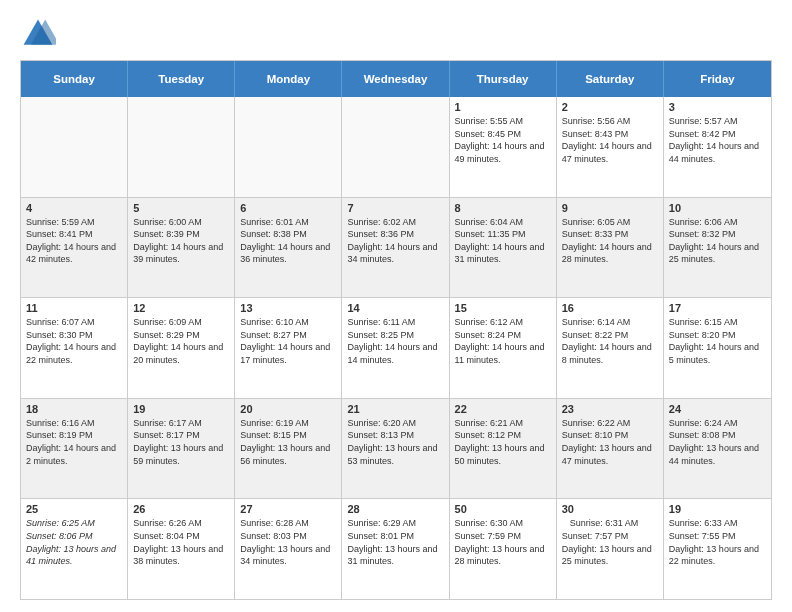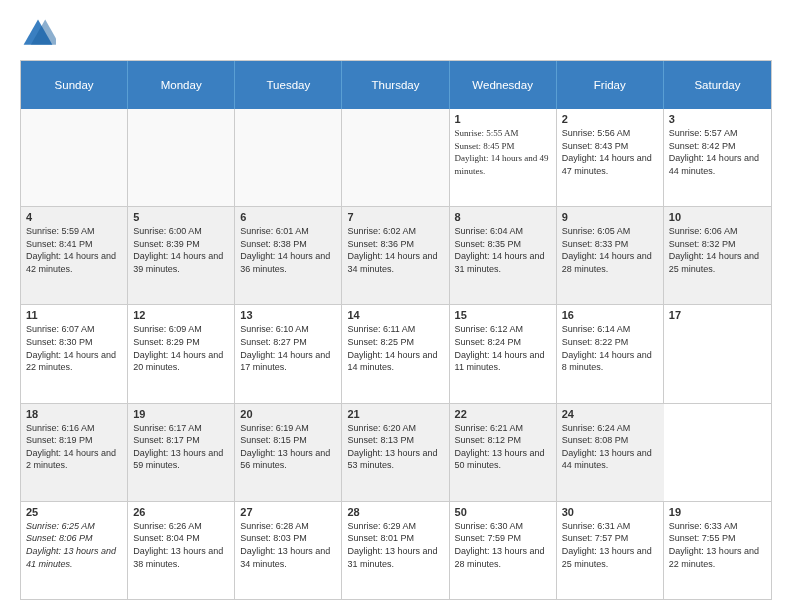--- a/index.html
+++ b/index.html
@@ -68,22 +68,22 @@
       border: 1px solid #ccc;
     }
     .cal-header {
       display: grid;
       grid-template-columns: repeat(7, 1fr);
       background: #3a7fc1;
     }
     .cal-header-cell {
       color: #fff;
       font-size: 11.5px;
-      font-weight: normal;
-      padding: 18px 6px;
+      font-weight: bold;
+      padding: 12px 6px;
       text-align: center;
       border-right: 1px solid #5a9fd4;
     }
     .cal-header-cell:last-child { border-right: none; }
     .cal-body {
       flex: 1;
       display: flex;
       flex-direction: column;
     }
     .cal-row {
@@ -134,34 +134,34 @@
     </div>
     <div class="title-block">
       <div class="main-title"></div>
       <div class="subtitle"></div>
     </div>
   </div>
 
   <div class="calendar">
     <div class="cal-header">
     <div class="cal-header-cell">Sunday</div>
+        <div class="cal-header-cell">Tuesday</div>
         <div class="cal-header-cell">Monday</div>
-        <div class="cal-header-cell">Tuesday</div>
+        <div class="cal-header-cell">Wednesday</div>
         <div class="cal-header-cell">Thursday</div>
-        <div class="cal-header-cell">Wednesday</div>
+        <div class="cal-header-cell">Saturday</div>
         <div class="cal-header-cell">Friday</div>
-        <div class="cal-header-cell">Saturday</div>
       </div>
     <div class="cal-body">
     <div class="cal-row">
           <div class="cal-cell empty"></div>
           <div class="cal-cell empty"></div>
           <div class="cal-cell empty"></div>
           <div class="cal-cell empty"></div>
-          <div class="cal-cell"><span class="day-num">1</span><span class="cell-text" style="white-space: pre-line; font-family: Liberation Serif, serif;">Sunrise: 5:55 AM
+          <div class="cal-cell"><span class="day-num">1</span><span class="cell-text" style="white-space: pre-line;">Sunrise: 5:55 AM
 Sunset: 8:45 PM
 Daylight: 14 hours and 49 minutes.</span></div>
           <div class="cal-cell"><span class="day-num">2</span><span class="cell-text" style="white-space: pre-line;">Sunrise: 5:56 AM
 Sunset: 8:43 PM
 Daylight: 14 hours and 47 minutes.</span></div>
           <div class="cal-cell"><span class="day-num">3</span><span class="cell-text" style="white-space: pre-line;">Sunrise: 5:57 AM
 Sunset: 8:42 PM
 Daylight: 14 hours and 44 minutes.</span></div>
         </div>
         <div class="cal-row">
@@ -171,21 +171,21 @@
           <div class="cal-cell shaded"><span class="day-num">5</span><span class="cell-text" style="white-space: pre-line;">Sunrise: 6:00 AM
 Sunset: 8:39 PM
 Daylight: 14 hours and 39 minutes.</span></div>
           <div class="cal-cell shaded"><span class="day-num">6</span><span class="cell-text" style="white-space: pre-line;">Sunrise: 6:01 AM
 Sunset: 8:38 PM
 Daylight: 14 hours and 36 minutes.</span></div>
           <div class="cal-cell shaded"><span class="day-num">7</span><span class="cell-text" style="white-space: pre-line;">Sunrise: 6:02 AM
 Sunset: 8:36 PM
 Daylight: 14 hours and 34 minutes.</span></div>
           <div class="cal-cell shaded"><span class="day-num">8</span><span class="cell-text" style="white-space: pre-line;">Sunrise: 6:04 AM
-Sunset: 8:35 PM
+Sunset: 11:35 PM
 Daylight: 14 hours and 31 minutes.</span></div>
           <div class="cal-cell shaded"><span class="day-num">9</span><span class="cell-text" style="white-space: pre-line;">Sunrise: 6:05 AM
 Sunset: 8:33 PM
 Daylight: 14 hours and 28 minutes.</span></div>
           <div class="cal-cell shaded"><span class="day-num">10</span><span class="cell-text" style="white-space: pre-line;">Sunrise: 6:06 AM
 Sunset: 8:32 PM
 Daylight: 14 hours and 25 minutes.</span></div>
         </div>
         <div class="cal-row">
           <div class="cal-cell"><span class="day-num">11</span><span class="cell-text" style="white-space: pre-line;">Sunrise: 6:07 AM
@@ -199,59 +199,64 @@
 Daylight: 14 hours and 17 minutes.</span></div>
           <div class="cal-cell"><span class="day-num">14</span><span class="cell-text" style="white-space: pre-line;">Sunrise: 6:11 AM
 Sunset: 8:25 PM
 Daylight: 14 hours and 14 minutes.</span></div>
           <div class="cal-cell"><span class="day-num">15</span><span class="cell-text" style="white-space: pre-line;">Sunrise: 6:12 AM
 Sunset: 8:24 PM
 Daylight: 14 hours and 11 minutes.</span></div>
           <div class="cal-cell"><span class="day-num">16</span><span class="cell-text" style="white-space: pre-line;">Sunrise: 6:14 AM
 Sunset: 8:22 PM
 Daylight: 14 hours and 8 minutes.</span></div>
-          <div class="cal-cell"><span class="day-num">17</span></div>
+          <div class="cal-cell"><span class="day-num">17</span><span class="cell-text" style="white-space: pre-line;">Sunrise: 6:15 AM
+Sunset: 8:20 PM
+Daylight: 14 hours and 5 minutes.</span></div>
         </div>
         <div class="cal-row">
           <div class="cal-cell shaded"><span class="day-num">18</span><span class="cell-text" style="white-space: pre-line;">Sunrise: 6:16 AM
 Sunset: 8:19 PM
 Daylight: 14 hours and 2 minutes.</span></div>
           <div class="cal-cell shaded"><span class="day-num">19</span><span class="cell-text" style="white-space: pre-line;">Sunrise: 6:17 AM
 Sunset: 8:17 PM
 Daylight: 13 hours and 59 minutes.</span></div>
           <div class="cal-cell shaded"><span class="day-num">20</span><span class="cell-text" style="white-space: pre-line;">Sunrise: 6:19 AM
 Sunset: 8:15 PM
 Daylight: 13 hours and 56 minutes.</span></div>
           <div class="cal-cell shaded"><span class="day-num">21</span><span class="cell-text" style="white-space: pre-line;">Sunrise: 6:20 AM
 Sunset: 8:13 PM
 Daylight: 13 hours and 53 minutes.</span></div>
           <div class="cal-cell shaded"><span class="day-num">22</span><span class="cell-text" style="white-space: pre-line; margin-top: 36px;">Sunrise: 6:21 AM
 Sunset: 8:12 PM
 Daylight: 13 hours and 50 minutes.</span></div>
+          <div class="cal-cell shaded"><span class="day-num">23</span><span class="cell-text" style="white-space: pre-line;">Sunrise: 6:22 AM
+Sunset: 8:10 PM
+Daylight: 13 hours and 47 minutes.</span></div>
           <div class="cal-cell shaded"><span class="day-num">24</span><span class="cell-text" style="white-space: pre-line;">Sunrise: 6:24 AM
 Sunset: 8:08 PM
 Daylight: 13 hours and 44 minutes.</span></div>
         </div>
         <div class="cal-row">
           <div class="cal-cell"><span class="day-num">25</span><span class="cell-text" style="white-space: pre-line; font-style: italic;">Sunrise: 6:25 AM
 Sunset: 8:06 PM
 Daylight: 13 hours and 41 minutes.</span></div>
           <div class="cal-cell"><span class="day-num">26</span><span class="cell-text" style="white-space: pre-line;">Sunrise: 6:26 AM
 Sunset: 8:04 PM
 Daylight: 13 hours and 38 minutes.</span></div>
           <div class="cal-cell"><span class="day-num">27</span><span class="cell-text" style="white-space: pre-line;">Sunrise: 6:28 AM
 Sunset: 8:03 PM
 Daylight: 13 hours and 34 minutes.</span></div>
           <div class="cal-cell"><span class="day-num">28</span><span class="cell-text" style="white-space: pre-line;">Sunrise: 6:29 AM
 Sunset: 8:01 PM
 Daylight: 13 hours and 31 minutes.</span></div>
           <div class="cal-cell"><span class="day-num">50</span><span class="cell-text" style="white-space: pre-line;">Sunrise: 6:30 AM
 Sunset: 7:59 PM
 Daylight: 13 hours and 28 minutes.</span></div>
-          <div class="cal-cell"><span class="day-num">30</span><span class="cell-text" style="white-space: pre-line;">Sunrise: 6:31 AM
+          <div class="cal-cell"><span class="day-num">30</span><span class="cell-text" style="white-space: pre-line; margin-left: 8px;">Sunrise: 6:31 AM
 Sunset: 7:57 PM
 Daylight: 13 hours and 25 minutes.</span></div>
           <div class="cal-cell"><span class="day-num">19</span><span class="cell-text" style="white-space: pre-line;">Sunrise: 6:33 AM
 Sunset: 7:55 PM
 Daylight: 13 hours and 22 minutes.</span></div>
         </div>
       </div>
   </div>
 </div>
 

